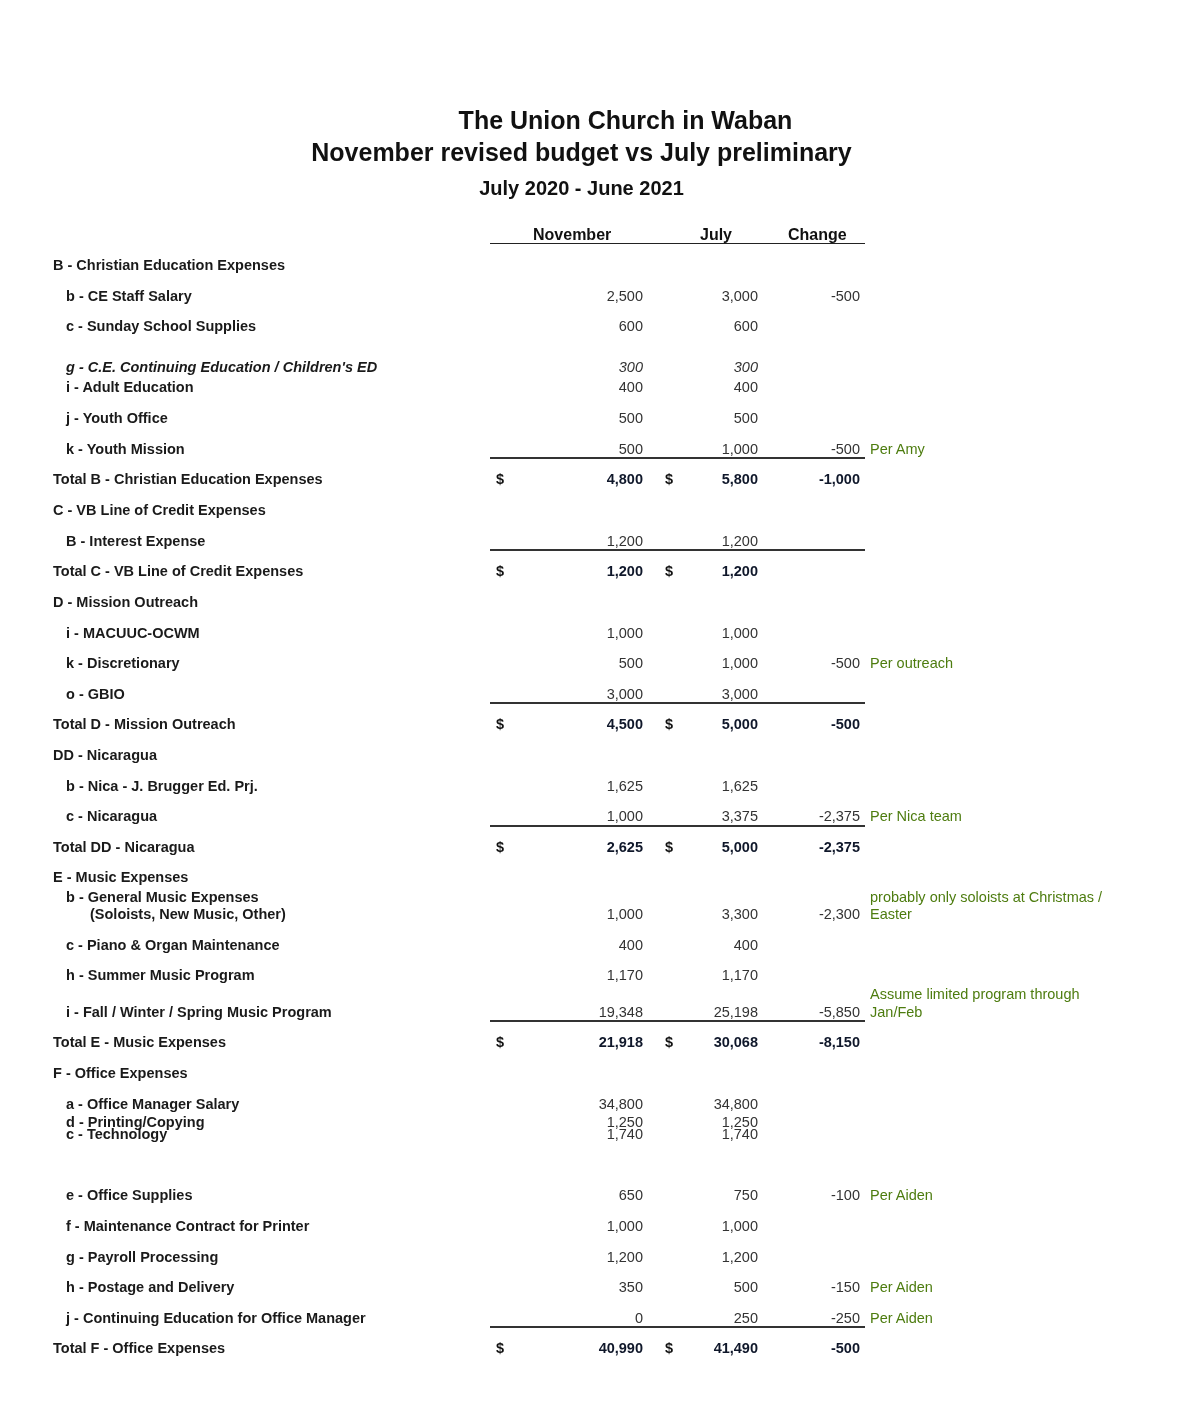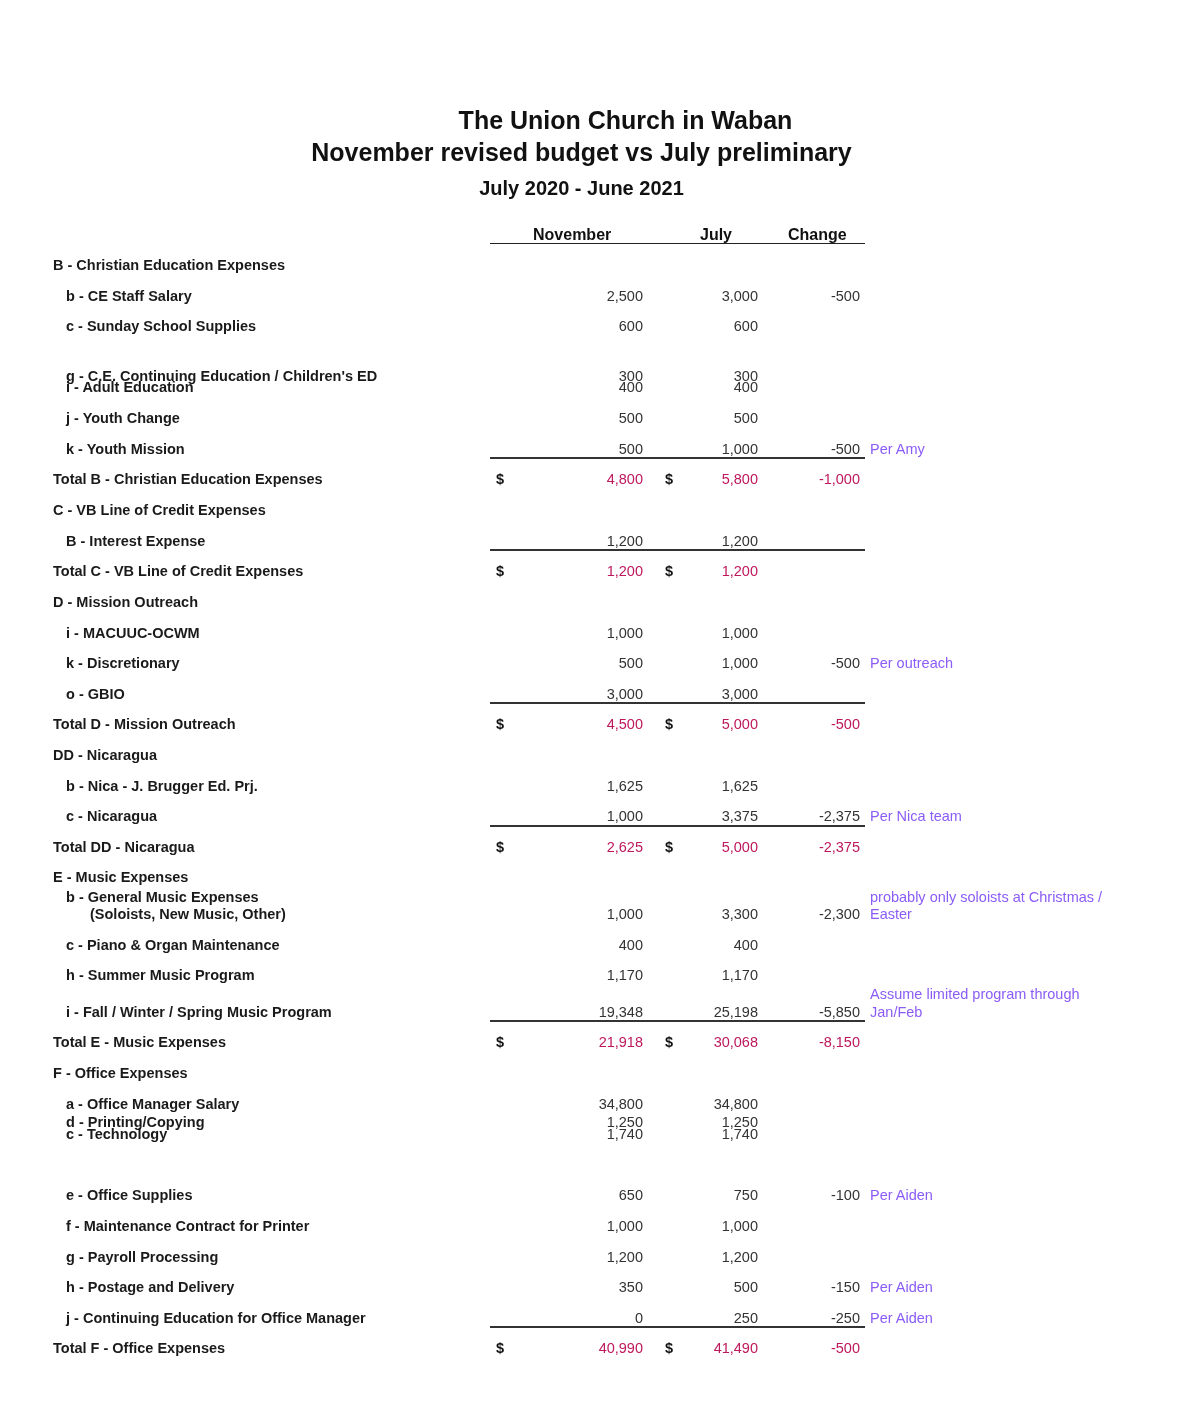--- a/index.html
+++ b/index.html
@@ -13,22 +13,22 @@
   .hdr-line { position: absolute; top: 243px; left: 490px; width: 375px; height: 0; border-top: 1.5px solid #222; }
   .row { position: absolute; left: 0; width: 1181px; height: 22px; font-size: 14.5px; }
   .lbl { position: absolute; left: 53px; font-weight: bold; white-space: nowrap; color: #1a1a1a; }
   .lbl.sub { left: 66px; }
   .num { position: absolute; text-align: right; width: 100px; color: #333; }
   .nov { left: 543px; }
   .jul { left: 658px; }
   .chg { left: 760px; }
   .dollar1 { position: absolute; left: 496px; font-weight: bold; }
   .dollar2 { position: absolute; left: 665px; font-weight: bold; }
-  .total .num { font-weight: normal; color: #be185d; }
-  .note { position: absolute; left: 870px; color: #8b5cf6; white-space: nowrap; }
+  .total .num { font-weight: bold; color: #0f172a; }
+  .note { position: absolute; left: 870px; color: #4d7c0f; white-space: nowrap; }
   .rule { position: absolute; left: 490px; width: 375px; height: 0; border-top: 2px solid #333; }
 </style>
 </head>
 <body>
 
 <div class="title t1">The Union Church in Waban</div>
 <div class="title t2">November revised budget vs July preliminary</div>
 <div class="title t3">July 2020 - June 2021</div>
 
 <div class="colhdr" style="left:533px;">November</div>
@@ -43,32 +43,32 @@
   <span class="lbl sub">b - CE Staff Salary</span>
   <span class="num nov">2,500</span>
   <span class="num jul">3,000</span>
   <span class="num chg">-500</span>
 </div>
 <div class="row" style="top:318px;">
   <span class="lbl sub">c - Sunday School Supplies</span>
   <span class="num nov">600</span>
   <span class="num jul">600</span>
 </div>
-<div class="row" style="top:368px;">
+<div class="row" style="top:359px;font-style:italic;">
   <span class="lbl sub">g - C.E. Continuing Education / Children's ED</span>
   <span class="num nov">300</span>
   <span class="num jul">300</span>
 </div>
 <div class="row" style="top:379px;">
   <span class="lbl sub">i - Adult Education</span>
   <span class="num nov">400</span>
   <span class="num jul">400</span>
 </div>
 <div class="row" style="top:410px;">
-  <span class="lbl sub">j - Youth Change</span>
+  <span class="lbl sub">j - Youth Office</span>
   <span class="num nov">500</span>
   <span class="num jul">500</span>
 </div>
 <div class="row" style="top:441px;">
   <span class="lbl sub">k - Youth Mission</span>
   <span class="num nov">500</span>
   <span class="num jul">1,000</span>
   <span class="num chg">-500</span>
   <span class="note">Per Amy</span>
 </div>

